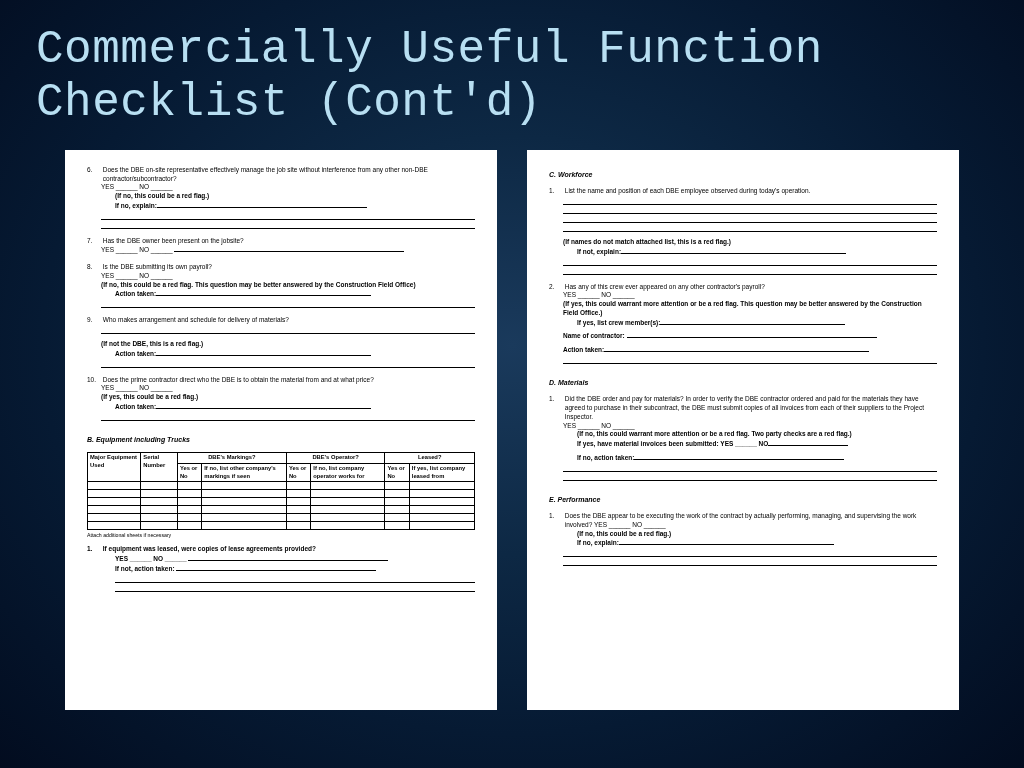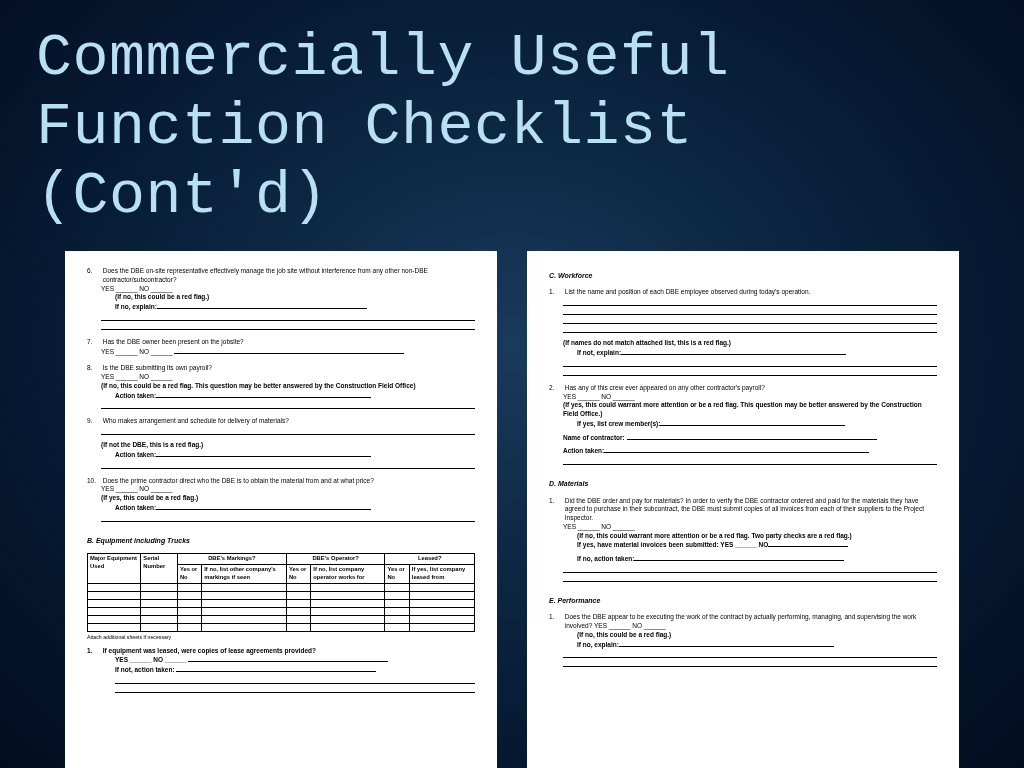--- a/index.html
+++ b/index.html
@@ -5,21 +5,21 @@
   * { box-sizing: border-box; margin: 0; padding: 0; }
   html, body { width: 1024px; height: 768px; overflow: hidden; }
   body {
     background: radial-gradient(ellipse at 50% 45%, #1a3a5c 0%, #0d2844 35%, #061a33 65%, #020c1f 100%);
     font-family: "Segoe UI", Arial, sans-serif;
   }
   .slide { width: 1024px; height: 768px; padding: 24px 36px 30px 36px; }
   .title {
     color: #b8dff2;
     font-family: "Consolas", "Courier New", monospace;
-    font-size: 60px;
+    font-size: 46px;
     line-height: 1.15;
     font-weight: 400;
     letter-spacing: 0.5px;
     margin-bottom: 20px;
   }
   .pages { display: flex; gap: 30px; justify-content: center; }
   .page {
     background: #ffffff;
     width: 432px;
     height: 560px;

